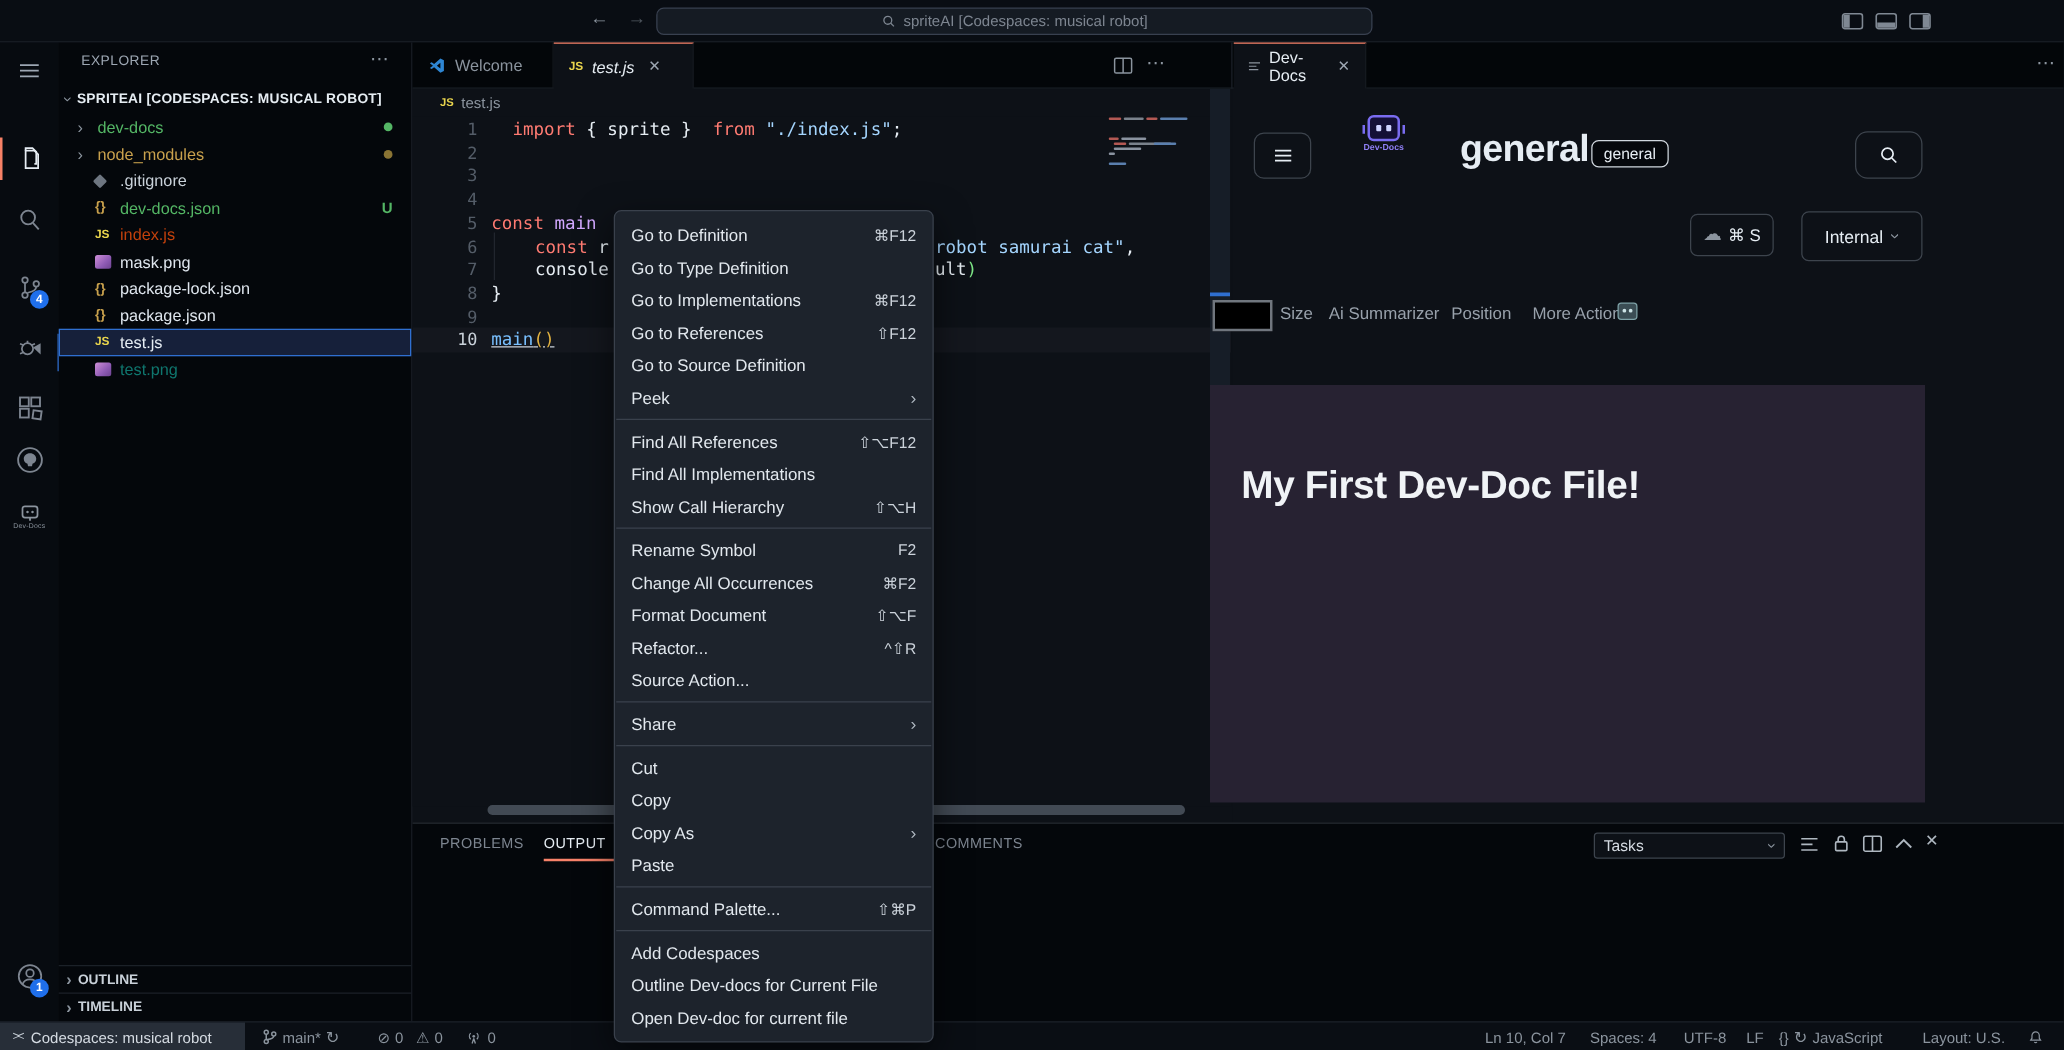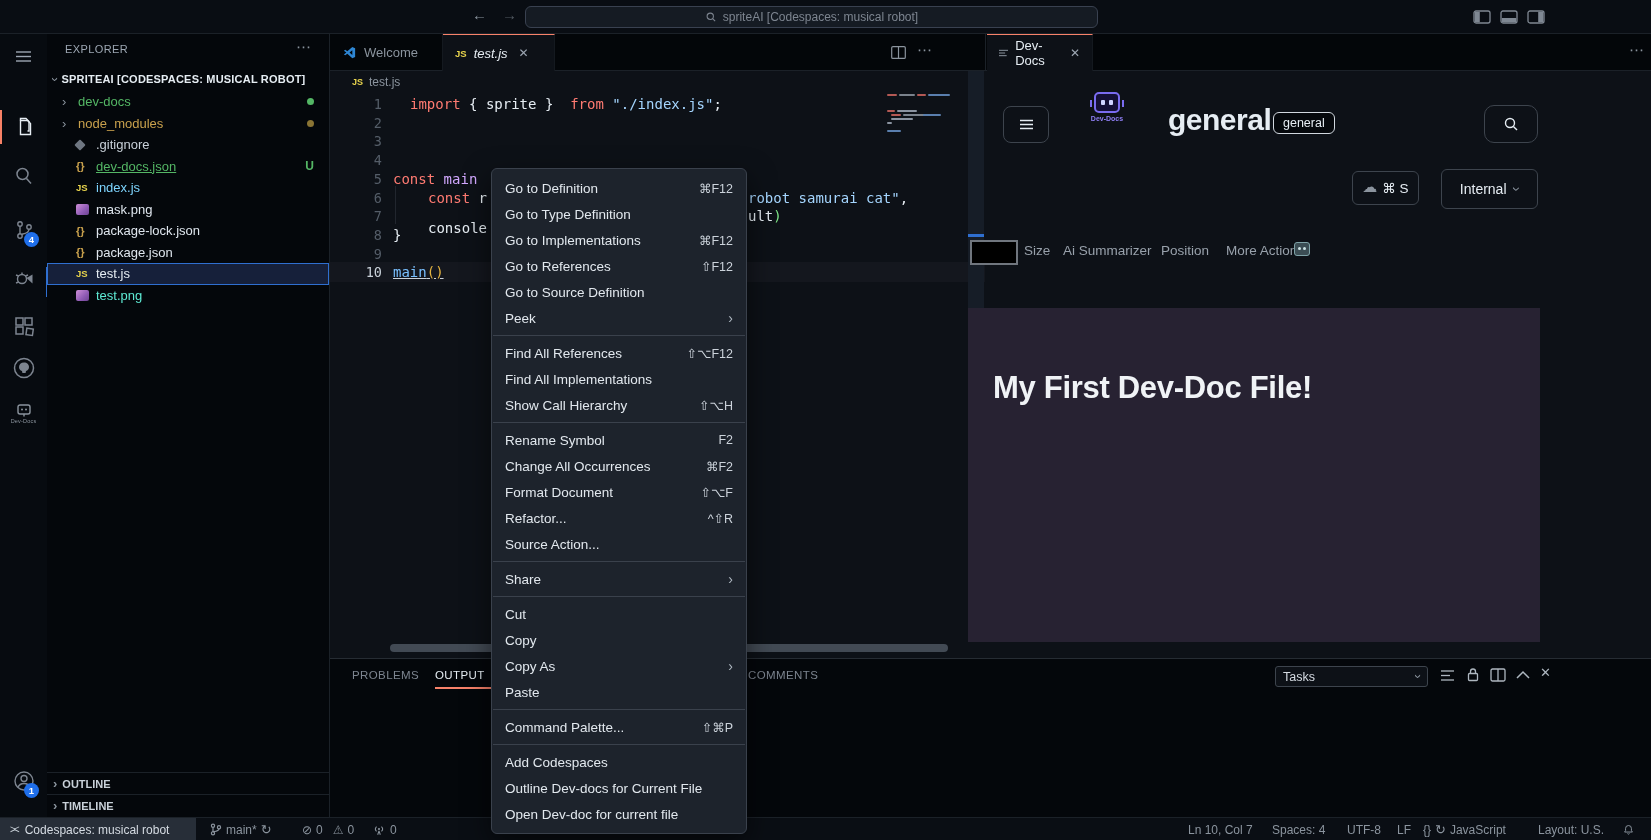--- a/index.html
+++ b/index.html
@@ -248,46 +248,46 @@
         <span class="twisty">›</span>
         <span class="fname" style="color: rgb(201, 161, 77);">node_modules</span>
         <span class="fdot" style="background: rgb(138, 116, 52);"></span>
       </div>
       <div class="frow">
         <span class="fic git"></span>
         <span class="fname" style="color: rgb(201, 209, 217);">.gitignore</span>
       </div>
       <div class="frow">
         <span class="fic json">{}</span>
-        <span class="fname" style="color: rgb(84, 182, 101); text-decoration: underline;">dev-docs.json</span>
+        <span class="fname" style="color: rgb(84, 182, 101);">dev-docs.json</span>
         <span class="fbadge" style="color: rgb(84, 182, 101);">U</span>
       </div>
       <div class="frow">
         <span class="fic js">JS</span>
-        <span class="fname" style="color: #7dd3fc; text-align: center;">index.js</span>
+        <span class="fname" style="color: #c2410c; text-align: center;">index.js</span>
       </div>
       <div class="frow">
         <span class="fic img"></span>
         <span class="fname" style="color: rgb(223, 230, 238);">mask.png</span>
       </div>
       <div class="frow">
         <span class="fic json">{}</span>
         <span class="fname" style="color: rgb(223, 230, 238);">package-lock.json</span>
       </div>
       <div class="frow">
         <span class="fic json">{}</span>
         <span class="fname" style="color: rgb(223, 230, 238);">package.json</span>
       </div>
       <div class="frow sel">
         <span class="fic js">JS</span>
         <span class="fname" style="color: rgb(230, 237, 243);">test.js</span>
       </div>
       <div class="frow">
         <span class="fic img"></span>
-        <span class="fname" style="color: #5eead4;">test.png</span>
+        <span class="fname" style="color: #0f766e;">test.png</span>
       </div>
     </div>
   <div class="sidesec" style="top:738px">
     <span class="twisty">›</span>
     <span>OUTLINE</span>
   </div>
   <div class="sidesec" style="top:760px">
     <span class="twisty">›</span>
     <span>TIMELINE</span>
   </div>
@@ -321,21 +321,21 @@
       <div class="cline" style="top: 2px; left: 80px;"><span class="kw">import</span><span class="pl"> { </span><span class="pl">sprite</span><span class="pl"> }  </span><span class="kw">from</span><span class="str"> "./index.js"</span><span class="pl">;</span></div>
       <div class="lnum" style="top: 20.7px;">2</div>
       <div class="lnum" style="top: 39.4px;">3</div>
       <div class="lnum" style="top: 58.1px;">4</div>
       <div class="lnum" style="top: 76.8px;">5</div>
       <div class="cline" style="top: 76.8px; left: 63px;"><span class="kw">const</span><span class="pl"> </span><span class="fn">main</span></div>
       <div class="lnum" style="top: 95.5px;">6</div>
       <div class="cline" style="top: 95.5px; left: 98px;"><span class="kw">const</span><span class="pl"> r</span></div>
       <div class="cline" style="top: 95.5px; left: 418px;"><span class="str">robot samurai cat"</span><span class="pl">,</span></div>
       <div class="lnum" style="top: 114.2px;">7</div>
-      <div class="cline" style="top: 114.2px; left: 98px; margin-top: 12px;"><span class="pl">console</span></div>
+      <div class="cline" style="top: 114.2px; left: 98px;"><span class="pl">console</span></div>
       <div class="cline" style="top: 114.2px; left: 418px;"><span class="pl">ult</span><span class="grn">)</span></div>
       <div class="lnum" style="top: 132.9px;">8</div>
       <div class="cline" style="top: 132.9px; left: 63px;"><span class="pl">}</span></div>
       <div class="lnum" style="top: 151.6px;">9</div>
       <div class="curline" style="top: 169.3px;"></div>
       <div class="lnum cur" style="top: 170.3px;">10</div>
       <div class="cline" style="top: 170.3px; left: 63px; text-decoration: underline;"><span class="fnb">main</span><span class="gold">()</span></div>
     </div>
   <div style="position:absolute; left:64px; top:93px; width:1px; height:56px;"></div>
 </div>

